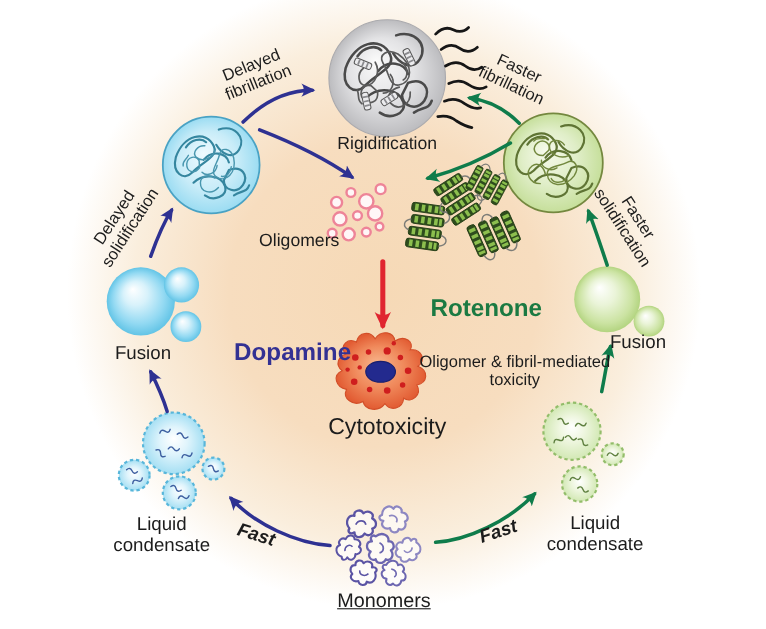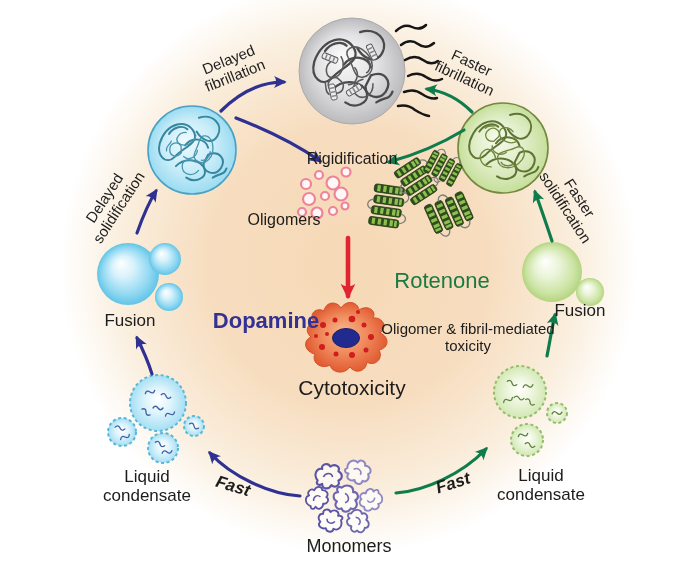--- a/index.html
+++ b/index.html
@@ -11,21 +11,21 @@
   }
   .gfx{position:absolute;left:0;top:0;}
   .lbl{
     position:absolute;transform:translate(-50%,-50%);
     text-align:center;color:#1c1c1c;line-height:1.12;
     font-size:16px;white-space:normal;
   }
   .lbl.rot{transform-origin:center;}
   .big{font-size:21px;}
   .dopamine{color:#333193;font-weight:bold;font-size:22px;margin-top:40px;}
-  .rotenone{color:#1b7a42;font-weight:normal;font-size:22px;}
+  .rotenone{color:#1b7a42;font-weight:bold;font-size:22px;}
   .fast{font-style:italic;font-weight:bold;font-size:17px;}
   .small{font-size:15px;}
 </style>
 </head>
 <body>
 
 <div class="stage">
 
 <svg class="gfx" width="696" height="572" viewBox="0 0 696 572">
   <defs>
@@ -299,31 +299,31 @@
       <circle cx="352" cy="355" r="3"></circle>
           <circle cx="336" cy="354" r="2.5"></circle>
       <circle cx="322" cy="347" r="3"></circle>
           <circle cx="316" cy="336" r="2"></circle>
       <circle cx="358" cy="312" r="2"></circle>
           <circle cx="327" cy="334" r="2"></circle>
     </g>
   </g>
 </svg>
 
-<div class="lbl" style="left:352px;top:131px;margin-top:28px;">Rigidification</div>
+<div class="lbl" style="left:352px;top:131px;">Rigidification</div>
 
 <div class="lbl rot small" style="left:232px;top:68px;width:92px;transform:translate(-50%,-50%) rotate(-22deg);">Delayed fibrillation</div>
 
 <div class="lbl rot small" style="left:468px;top:71px;width:86px;transform:translate(-50%,-50%) rotate(25deg);">Faster fibrillation</div>
 
 <div class="lbl rot small" style="left:112px;top:203px;width:106px;transform:translate(-50%,-50%) rotate(-57deg);">Delayed solidification</div>
 
 <div class="lbl rot small" style="left:572px;top:203px;width:106px;transform:translate(-50%,-50%) rotate(57deg);">Faster solidification</div>
 
-<div class="lbl" style="left:272px;top:220px;margin-left:12px;">Oligomers</div>
+<div class="lbl" style="left:272px;top:220px;">Oligomers</div>
 
 <div class="lbl dopamine" style="left:266px;top:281px;">Dopamine</div>
 
 <div class="lbl rotenone" style="left:442px;top:281px;">Rotenone</div>
 
 
 <div class="lbl small" style="left:468px;top:338px;width:200px;">Oligomer &amp; fibril-mediated toxicity</div>
 
 <div class="lbl big" style="left:352px;top:388px;">Cytotoxicity</div>
 
@@ -332,15 +332,15 @@
 <div class="lbl" style="left:580px;top:311px;font-size:17px;">Fusion</div>
 
 <div class="lbl" style="left:147px;top:486px;width:112px;font-size:17px;">Liquid condensate</div>
 
 <div class="lbl" style="left:541px;top:485px;width:112px;font-size:17px;">Liquid condensate</div>
 
 <div class="lbl rot fast" style="left:233px;top:486px;transform:translate(-50%,-50%) rotate(17deg);">Fast</div>
 
 <div class="lbl rot fast" style="left:453px;top:483px;transform:translate(-50%,-50%) rotate(-18deg);">Fast</div>
 
-<div class="lbl" style="left:349px;top:546px;font-size:18px;">Monomers</div>
+<div class="lbl" style="left:349px;top:546px;font-size:18px;text-decoration:underline;">Monomers</div>
 
 </div>
 
 </body></html>

